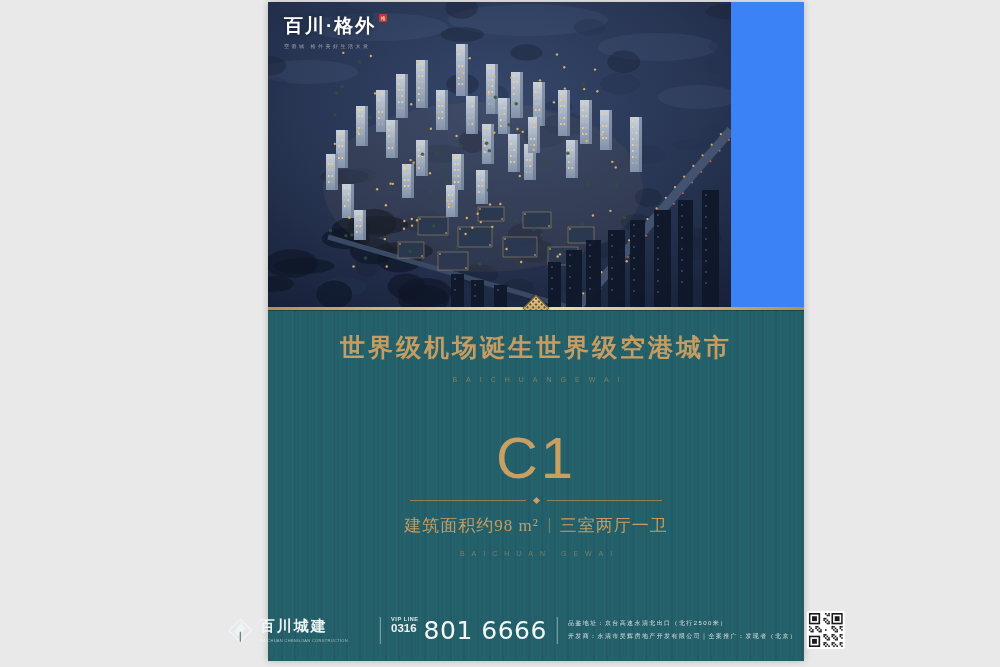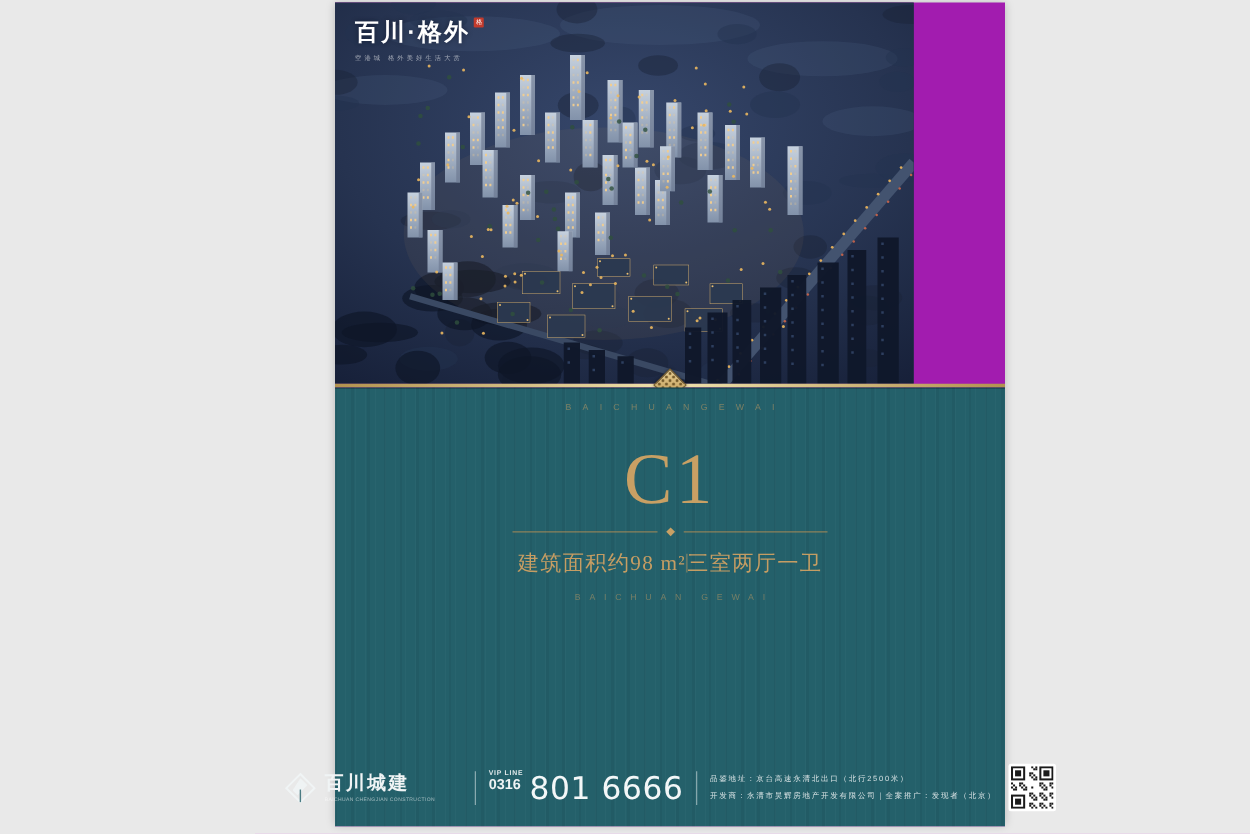--- a/index.html
+++ b/index.html
@@ -1,17 +1,17 @@
 <!DOCTYPE html>
 <html><head>
 <meta charset="utf-8">
 <style>
   html,body{margin:0;padding:0}
   .stage{position:relative;width:1000px;height:667px;background:#e9e9e9;overflow:hidden;font-family:"Liberation Sans",sans-serif}
-  .poster{position:absolute;left:268px;top:2px;width:536px;height:659px;background:#a21caf;box-shadow:0 0 7px rgba(0,0,0,.22)}
+  .poster{position:absolute;left:268px;top:2px;width:536px;height:659px;background:#3b82f6;box-shadow:0 0 7px rgba(0,0,0,.22)}
 
   
   .hero{position:absolute;top:0;left:0;width:463px;height:305px;background:#202c44;overflow:hidden}
   .hero svg{display:block;width:100%;height:100%}
   .brand{position:absolute;left:16px;top:11px}
   .brand-row{display:flex;align-items:flex-start}
   .brand-text{font-weight:700;font-size:19px;color:#ffffff;letter-spacing:2px;font-family:"Liberation Sans",sans-serif;text-shadow:0 0 4px rgba(0,0,20,.45)}
   .seal{display:inline-block;margin-left:3px;margin-top:1px;width:8px;height:8px;background:#c23a2c;color:#fff;font-size:5px;line-height:8px;text-align:center;border-radius:1px}
   .tagline{margin-top:4px;font-size:5px;color:rgba(255,255,255,.55);letter-spacing:2.5px}
 
@@ -20,25 +20,25 @@
   .ornament{position:absolute;top:306px;left:50%;width:17px;height:17px;transform:translate(-50%,-50%) rotate(45deg);
     background:radial-gradient(#6d5426 1px,transparent 1.2px) 0 0/4px 4px,linear-gradient(135deg,#e8cf93,#b8934f);
     border:1.5px solid #7c6130;box-shadow:0 0 3px rgba(0,0,0,.4)}
 
   
   .teal{position:absolute;top:308px;left:0;right:0;bottom:0;background:#24606a;border-top:1px solid rgba(0,0,0,.28);text-align:center;
     background-image:repeating-linear-gradient(90deg,rgba(255,255,255,.025) 0 1px,rgba(0,0,0,0) 1px 8px),
                      repeating-linear-gradient(90deg,rgba(0,0,0,.05) 0 2px,rgba(0,0,0,0) 2px 13px)}
   .headline{margin-top:20px;font-family:"Liberation Serif",serif;font-weight:600;font-size:25px;color:#c59d63;letter-spacing:3px}
   .headline-sub{margin-top:12px;font-size:7px;color:rgba(197,157,99,.55);letter-spacing:9px;text-indent:9px}
-  .unit-name{margin-top:24px;font-family:Liberation Serif, serif;font-size:58px;color:#c8a064;letter-spacing:3px;line-height:1}
+  .unit-name{margin-top:46px;font-family:Liberation Sans, sans-serif;font-size:58px;color:#c8a064;letter-spacing:3px;line-height:1}
   .unit-divider{margin:11px auto 0;width:252px;display:flex;align-items:center;gap:8px}
   .dl{flex:1;height:1px;background:rgba(176,142,85,.75)}
   .dd{width:5px;height:5px;background:#c8a064;transform:rotate(45deg)}
-  .spec{margin-top:11px;display:flex;justify-content:center;align-items:center;font-family:"Liberation Serif",serif;font-size:17px;color:#c59d63;letter-spacing:1px}
+  .spec{margin-top:11px;display:flex;justify-content:center;align-items:center;gap:10px;font-family:"Liberation Serif",serif;font-size:17px;color:#c59d63;letter-spacing:1px}
   .spec-sep{width:1px;height:15px;background:rgba(197,157,99,.55)}
   .caption{margin-top:13px;font-size:7px;color:rgba(197,157,99,.5);letter-spacing:7px;text-indent:7px}
 
   
   .footer{position:absolute;bottom:12px;left:50%;transform:translateX(-50%);display:flex;align-items:center;gap:10px;white-space:nowrap;color:#f0f4f5}
   .company{display:flex;align-items:center;gap:6px}
   .clogo{width:27px;height:27px;flex:0 0 auto}
   .cstack{text-align:left}
   .cname{font-weight:700;font-size:15px;letter-spacing:2px;color:#f0f4f5}
   .csub{font-size:5px;transform:scale(.8);transform-origin:left;color:rgba(255,255,255,.55);letter-spacing:.4px;margin-top:1px}
@@ -765,20 +765,21 @@
           <span class="seal">格</span>
         </div>
         <div class="tagline">空港城 格外美好生活大赏</div>
       </div>
     </div>
 
     <div class="gold-line"></div>
     <div class="ornament"></div>
 
     <div class="teal">
+      <div class="headline">世界级机场诞生世界级空港城市</div>
       <div class="headline-sub">BAICHUANGEWAI</div>
 
       <div class="unit-name">C1</div>
       <div class="unit-divider">
         <span class="dl"></span>
         <span class="dd"></span>
         <span class="dl"></span>
       </div>
       <div class="spec">
         <span>建筑面积约98 m²</span>

